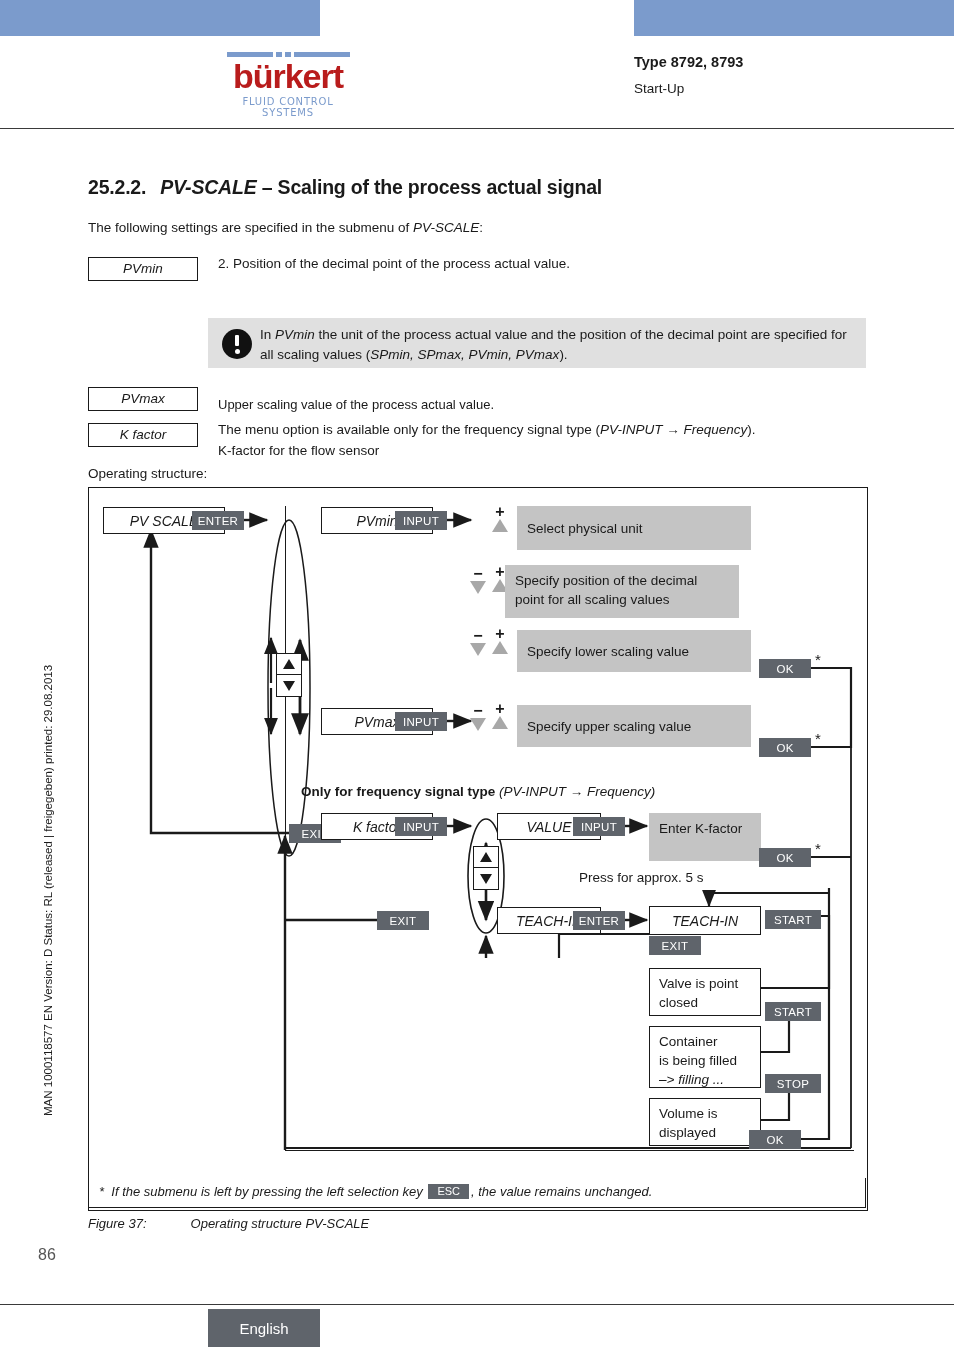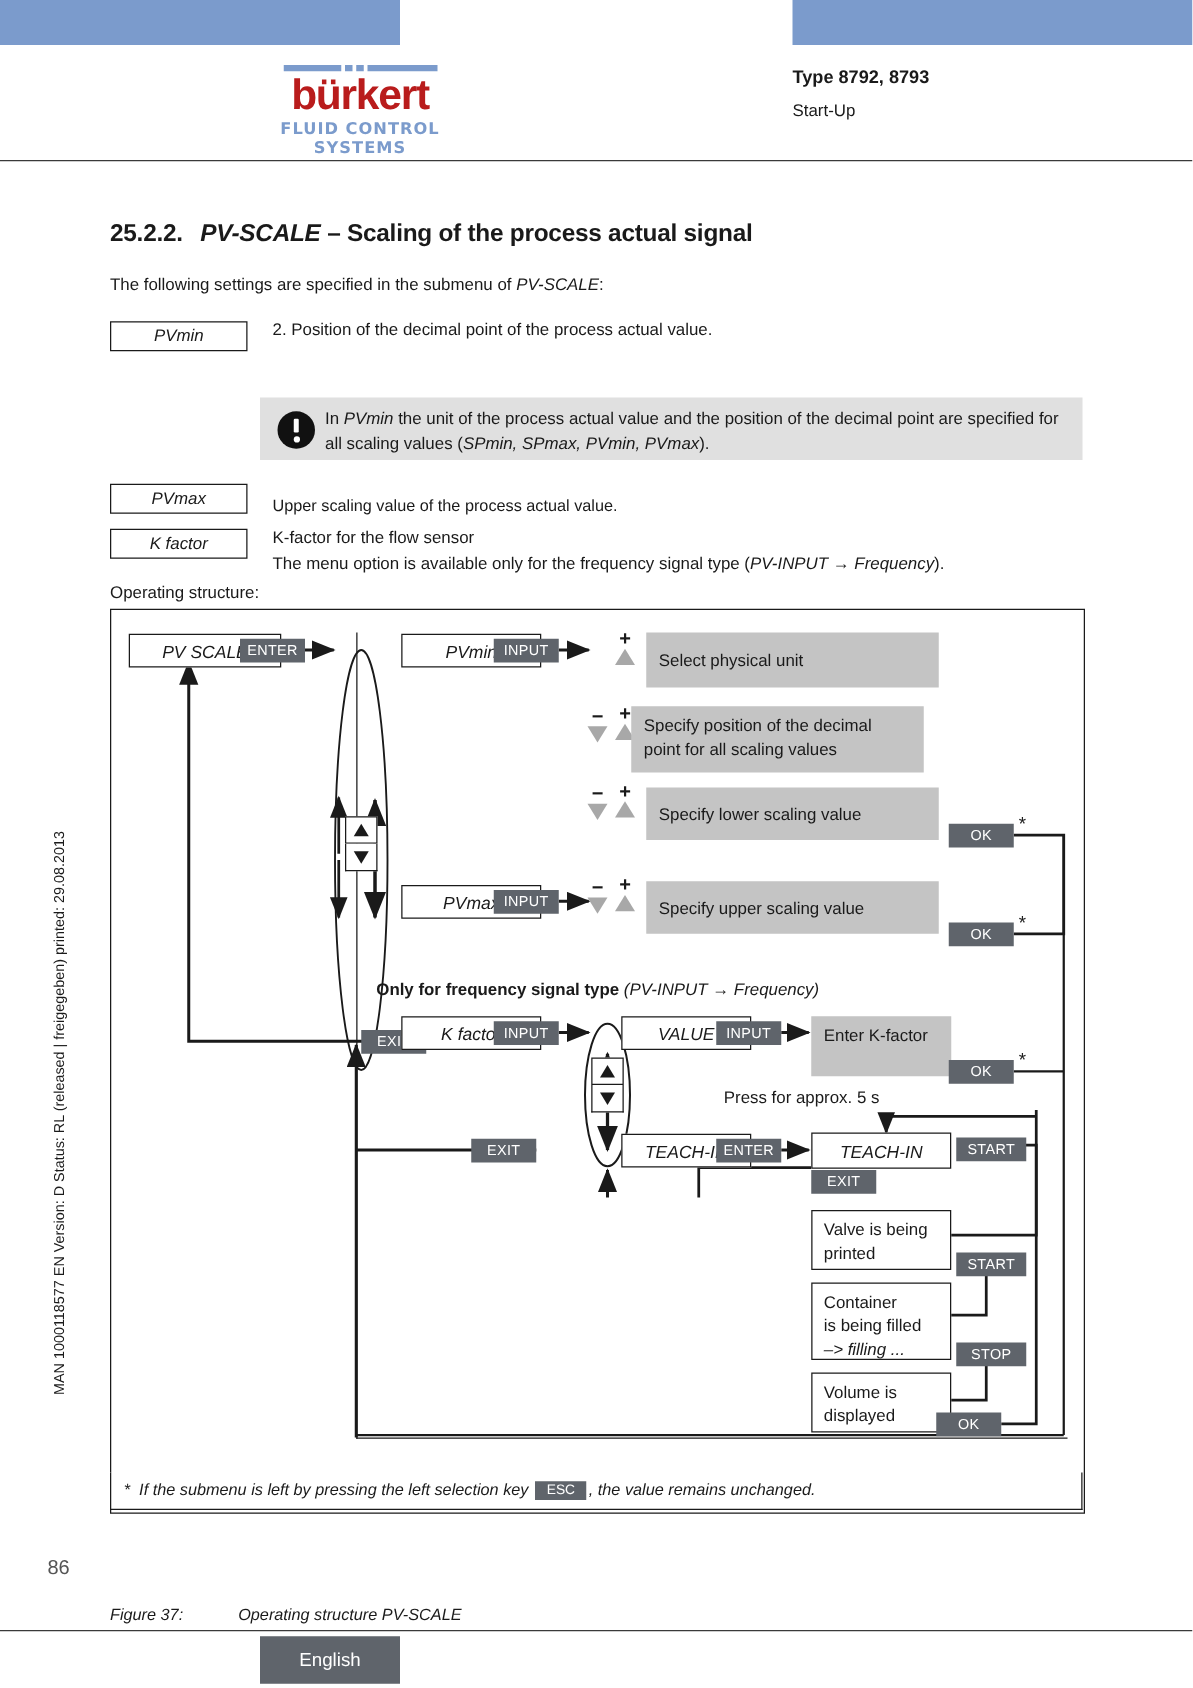--- a/index.html
+++ b/index.html
@@ -43,22 +43,22 @@
   .logo-word {
     font-family: Liberation Sans, sans-serif;
     font-weight: bold;
     font-size: 34px;
     line-height: 34px;
     letter-spacing: -1px;
     color: #b91c1c;
   }
   .logo-sub {
     font-family: "DejaVu Sans", sans-serif;
-    font-weight: bold;
-    font-size: 13px;
+    font-weight: normal;
+    font-size: 10px;
     letter-spacing: 0.8px;
     color: #7b9bcc;
     margin-top: 3px;
   }
   .hdr-type {
     position: absolute; left: 634px; top: 54px;
     font-size: 14.5px; font-weight: bold;
   }
   .hdr-sub {
     position: absolute; left: 634px; top: 81px;
@@ -256,21 +256,21 @@
   }
   .fn-esc {
     display: inline-block;
     background: #5f646b; color: #fff;
     font-style: normal; font-size: 11px;
     padding: 1px 9px 2px;
     vertical-align: 1px;
     margin: 0 2px;
   }
   .figcap {
-    position: absolute; left: 88px; top: 1284px;
+    position: absolute; left: 88px; top: 1216px;
     font-size: 13px; font-style: italic;
   }
   .figcap .ttl { margin-left: 44px; }
 
   
   .ftr-rule {
     position: absolute; left: 0; top: 1304px;
     width: 954px; height: 1px; background: #3a3a3a;
   }
   .ftr-badge {
@@ -324,22 +324,22 @@
 <div class="note-box">
   <div class="note-ico"></div>
   <div class="note-txt">
     <span>In </span><span class="it">PVmin</span><span> the unit of the process actual value and the position of the decimal point are specified for all scaling values (</span><span class="it">SPmin, SPmax, PVmin, PVmax</span><span>).</span>
   </div>
 </div>
 
 <div class="p-upper">Upper scaling value of the process actual value.</div>
 
 <div class="p-kfac">
+  <div><span>The menu option is available only for the frequency signal type (</span><span class="it">PV-INPUT → Frequency</span><span>).</span></div>
   <div>K-factor for the flow sensor</div>
-  <div><span>The menu option is available only for the frequency signal type (</span><span class="it">PV-INPUT → Frequency</span><span>).</span></div>
 </div>
 
 <div class="op-struct">Operating structure:</div>
 
 <div class="diag">
 
   <svg class="ovl" viewBox="0 0 778 722">
     <defs>
       <marker id="ah" markerWidth="9" markerHeight="9" refX="7.4" refY="3.2" orient="auto" markerUnits="strokeWidth">
         <path d="M0,0 L8,3.2 L0,6.4 z" fill="#1a1a1a"></path>
@@ -501,21 +501,21 @@
   <div class="keybtn" style="left:484px;top:423px;width:52px;height:19px;">ENTER</div>
 
   <div class="lbl" style="left:490px;top:381px;line-height:17px;"><span>Press for approx. 5 s</span></div>
 
   <div class="keybtn" style="left:288px;top:423px;width:52px;height:19px;">EXIT</div>
 
   <div class="dbox" style="left:560px;top:418px;width:112px;height:29px;">TEACH-IN</div>
   <div class="keybtn" style="left:676px;top:422px;width:56px;height:19px;">START</div>
   <div class="keybtn" style="left:560px;top:448px;width:52px;height:19px;">EXIT</div>
 
-  <div class="whitebox" style="left:560px;top:480px;width:112px;height:48px;">Valve is being printed</div>
+  <div class="whitebox" style="left:560px;top:480px;width:112px;height:48px;">Valve is point closed</div>
   <div class="keybtn" style="left:676px;top:514px;width:56px;height:19px;">START</div>
 
   <div class="whitebox" style="left:560px;top:538px;width:112px;height:62px;">
     <div>Container</div>
     <div>is being filled</div>
     <div class="it">–&gt; filling ...</div>
   </div>
   <div class="keybtn" style="left:676px;top:586px;width:56px;height:19px;">STOP</div>
 
   <div class="whitebox" style="left:560px;top:610px;width:112px;height:48px;">Volume is displayed</div>

